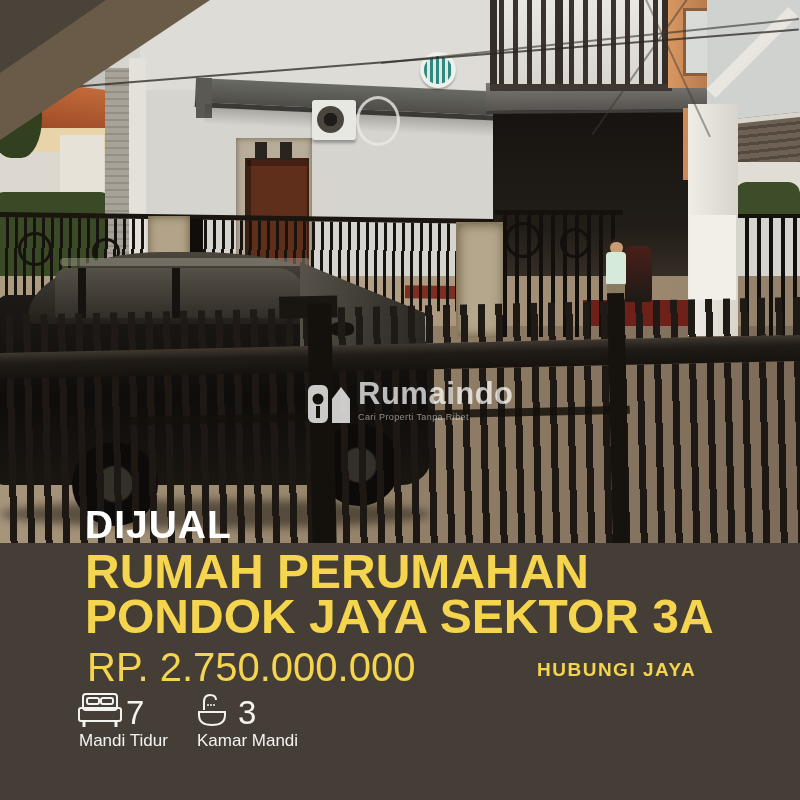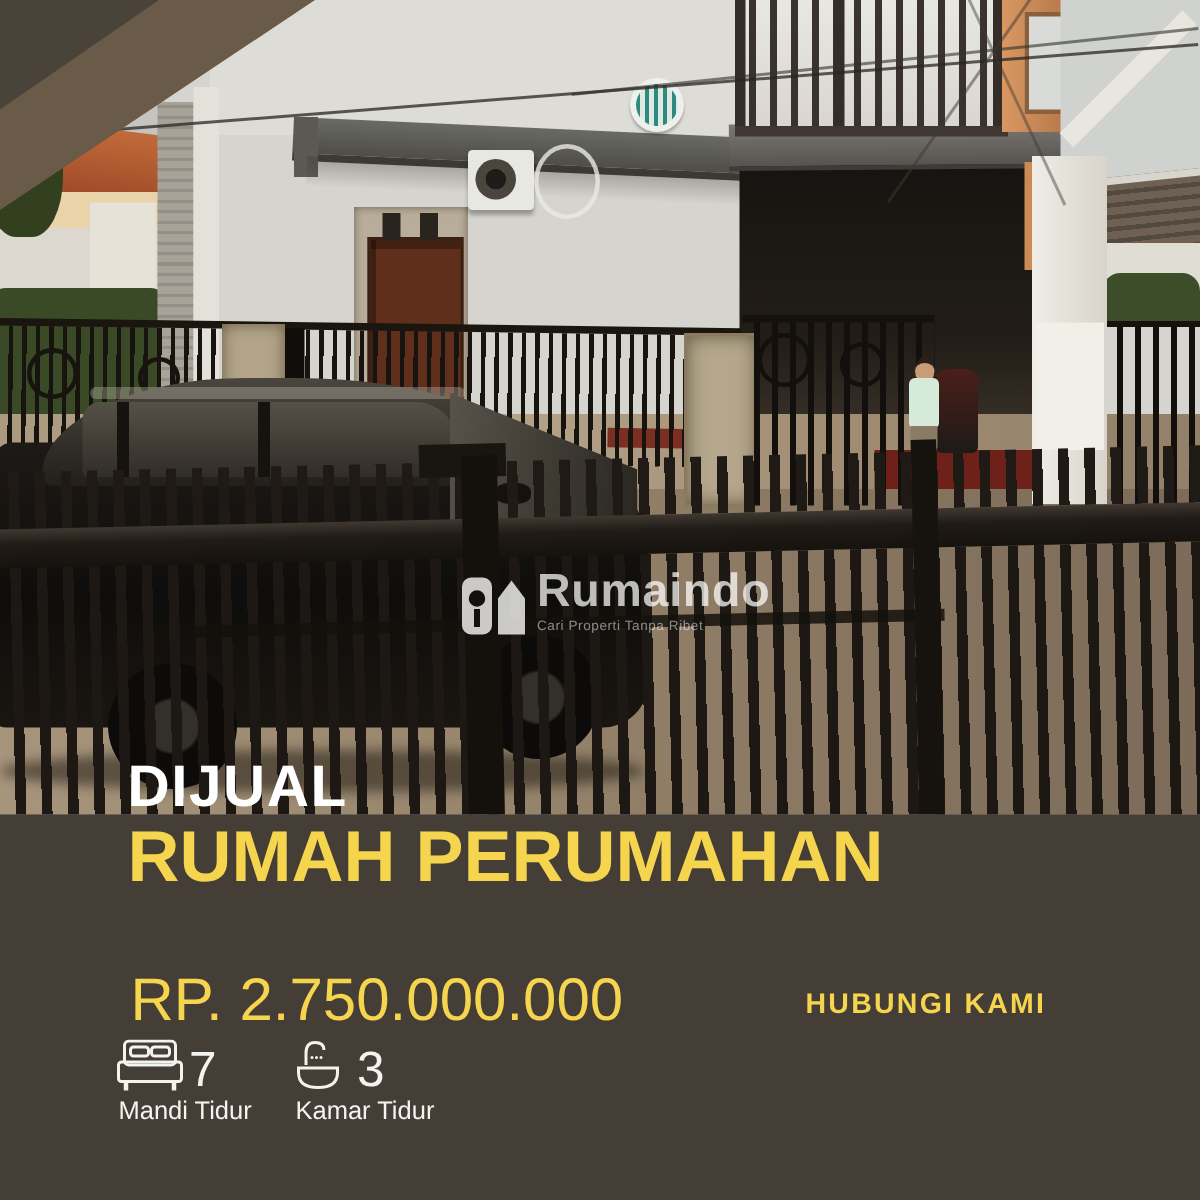--- a/index.html
+++ b/index.html
@@ -309,20 +309,21 @@
     </div>
 
     <div class="abs dijual">DIJUAL</div>
 
     <div class="abs corner-light"></div>
     <div class="abs corner-dark"></div>
   </div>
 
   <div class="panel">
     <div class="title-line title-1">RUMAH PERUMAHAN</div>
+    <div class="title-line title-2">PONDOK JAYA SEKTOR 3A</div>
     <div class="price">RP. 2.750.000.000</div>
 
     <div class="feature" style="left:78px;top:150px;">
       <svg width="44" height="38" viewBox="0 0 44 38" fill="none" stroke="#f2f2ee" stroke-width="2">
         <rect x="5" y="1" width="34" height="16" rx="3"></rect>
         <rect x="9" y="5" width="12" height="6" rx="2"></rect>
         <rect x="23" y="5" width="12" height="6" rx="2"></rect>
         <rect x="1" y="15" width="42" height="13" rx="2"></rect>
         <line x1="6" y1="28" x2="6" y2="34" stroke-width="3"></line>
         <line x1="38" y1="28" x2="38" y2="34" stroke-width="3"></line>
@@ -334,18 +335,18 @@
     <div class="feature" style="left:196px;top:149px;">
       <svg width="32" height="38" viewBox="0 0 32 38" fill="none" stroke="#f2f2ee" stroke-width="2">
         <path d="M8 18 L8 10 Q8 3 14 3 Q20 3 20 8"></path>
         <circle cx="12" cy="13" r="1" fill="#f2f2ee" stroke="none"></circle>
         <circle cx="15" cy="13" r="1" fill="#f2f2ee" stroke="none"></circle>
         <circle cx="18" cy="13" r="1" fill="#f2f2ee" stroke="none"></circle>
         <path d="M3 20 h26 v3 q0 10 -13 10 q-13 0 -13 -10 z"></path>
       </svg>
     </div>
     <div class="feature-value" style="left:238px;top:151px;">3</div>
-    <div class="feature-label" style="left:197px;top:188px;">Kamar Tidur</div>
-
-    <div class="contact-heading">HUBUNGI KAMI</div>
+    <div class="feature-label" style="left:197px;top:188px;">Kamar Mandi</div>
+
+    <div class="contact-heading">HUBUNGI JAYA</div>
   </div>
 
 </div>
 
 </body></html>

